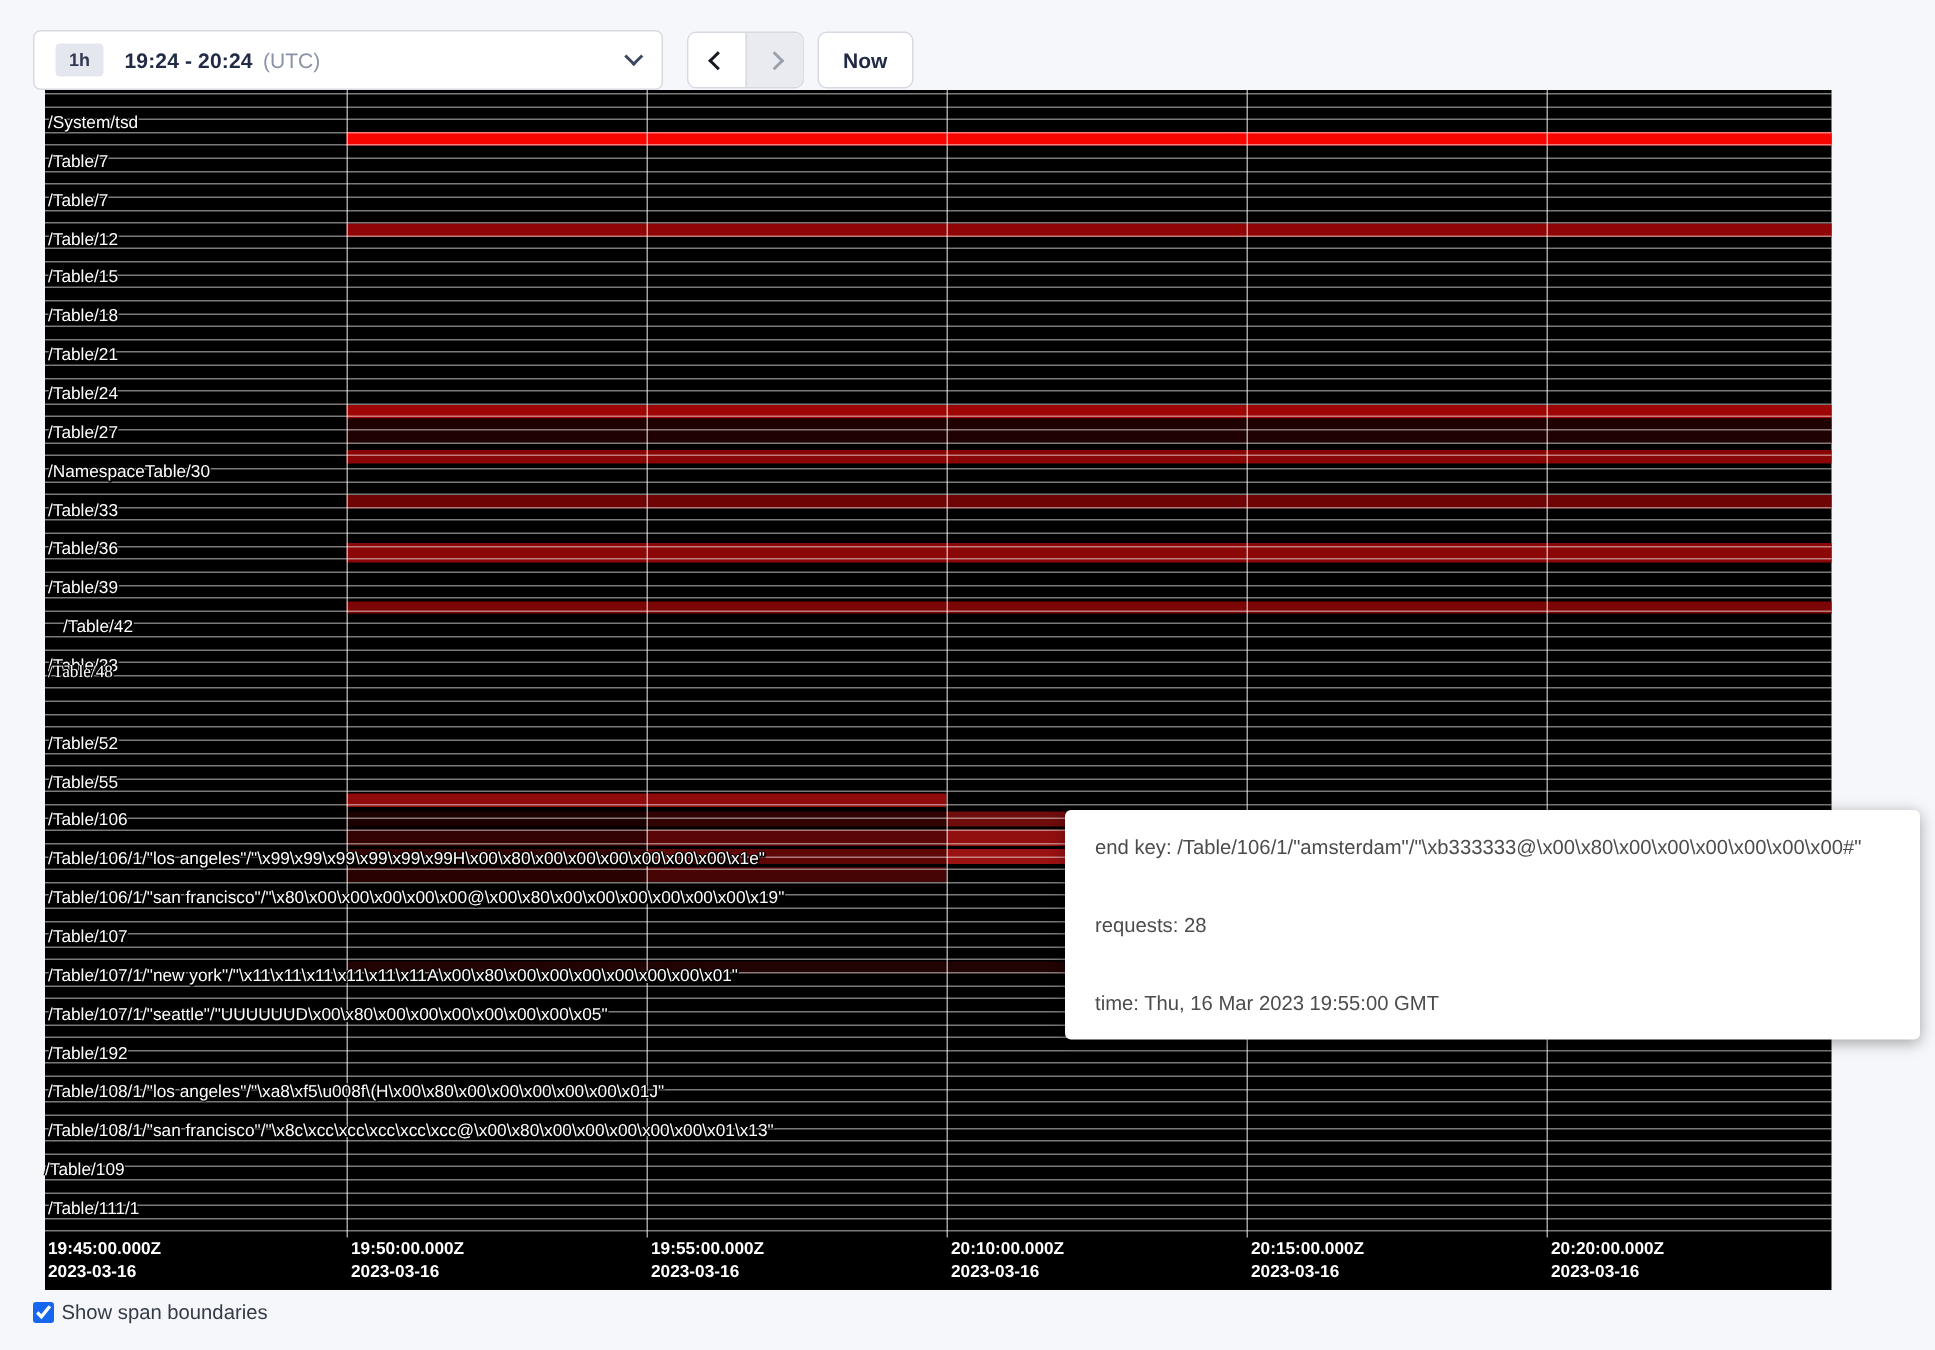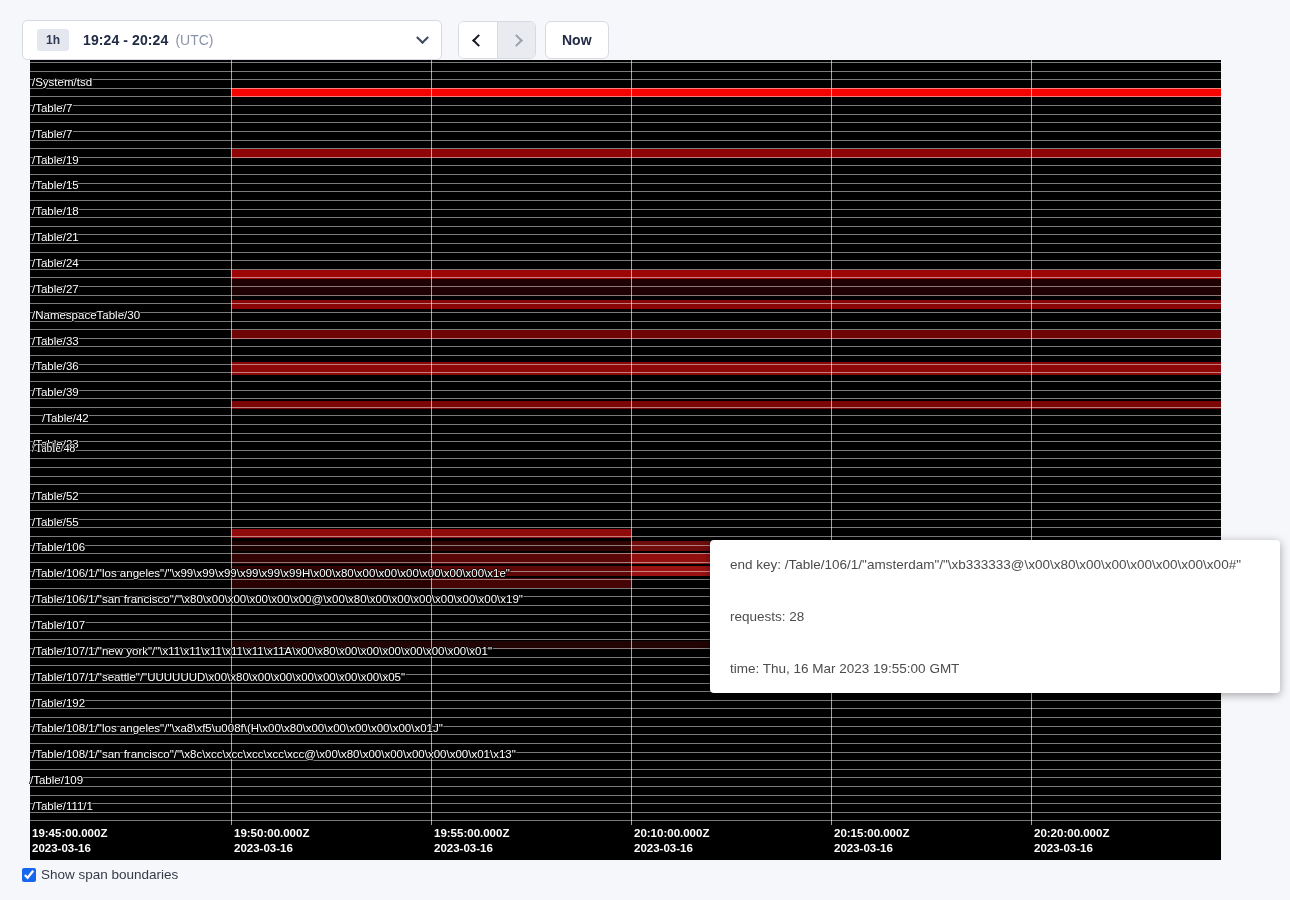--- a/index.html
+++ b/index.html
@@ -186,21 +186,21 @@
       <div class="hline" style="top: 751.853px;"></div>
       <div class="hline" style="top: 760.472px;"></div>
       <div class="vline" style="left: 201px; height: 765px;"></div>
       <div class="vline" style="left: 401px; height: 765px;"></div>
       <div class="vline" style="left: 601px; height: 765px;"></div>
       <div class="vline" style="left: 801px; height: 765px;"></div>
       <div class="vline" style="left: 1001px; height: 765px;"></div>
       <div class="rowlabel" style="left: 2px; top: 16px;">/System/tsd</div>
       <div class="rowlabel" style="left: 2px; top: 41.857px;">/Table/7</div>
       <div class="rowlabel" style="left: 2px; top: 67.714px;">/Table/7</div>
-      <div class="rowlabel" style="left: 2px; top: 93.571px;">/Table/19</div>
+      <div class="rowlabel" style="left: 2px; top: 93.571px;">/Table/12</div>
       <div class="rowlabel" style="left: 2px; top: 119.428px; text-align: right;">/Table/15</div>
       <div class="rowlabel" style="left: 2px; top: 145.285px;">/Table/18</div>
       <div class="rowlabel" style="left: 2px; top: 171.142px;">/Table/21</div>
       <div class="rowlabel" style="left: 2px; top: 196.999px;">/Table/24</div>
       <div class="rowlabel" style="left: 2px; top: 222.856px;">/Table/27</div>
       <div class="rowlabel" style="left: 2px; top: 248.713px;">/NamespaceTable/30</div>
       <div class="rowlabel" style="left: 2px; top: 274.57px;">/Table/33</div>
       <div class="rowlabel" style="left: 2px; top: 300.427px;">/Table/36</div>
       <div class="rowlabel" style="left: 2px; top: 326.284px;">/Table/39</div>
       <div class="rowlabel" style="left: 12px; top: 352.141px;">/Table/42</div>

